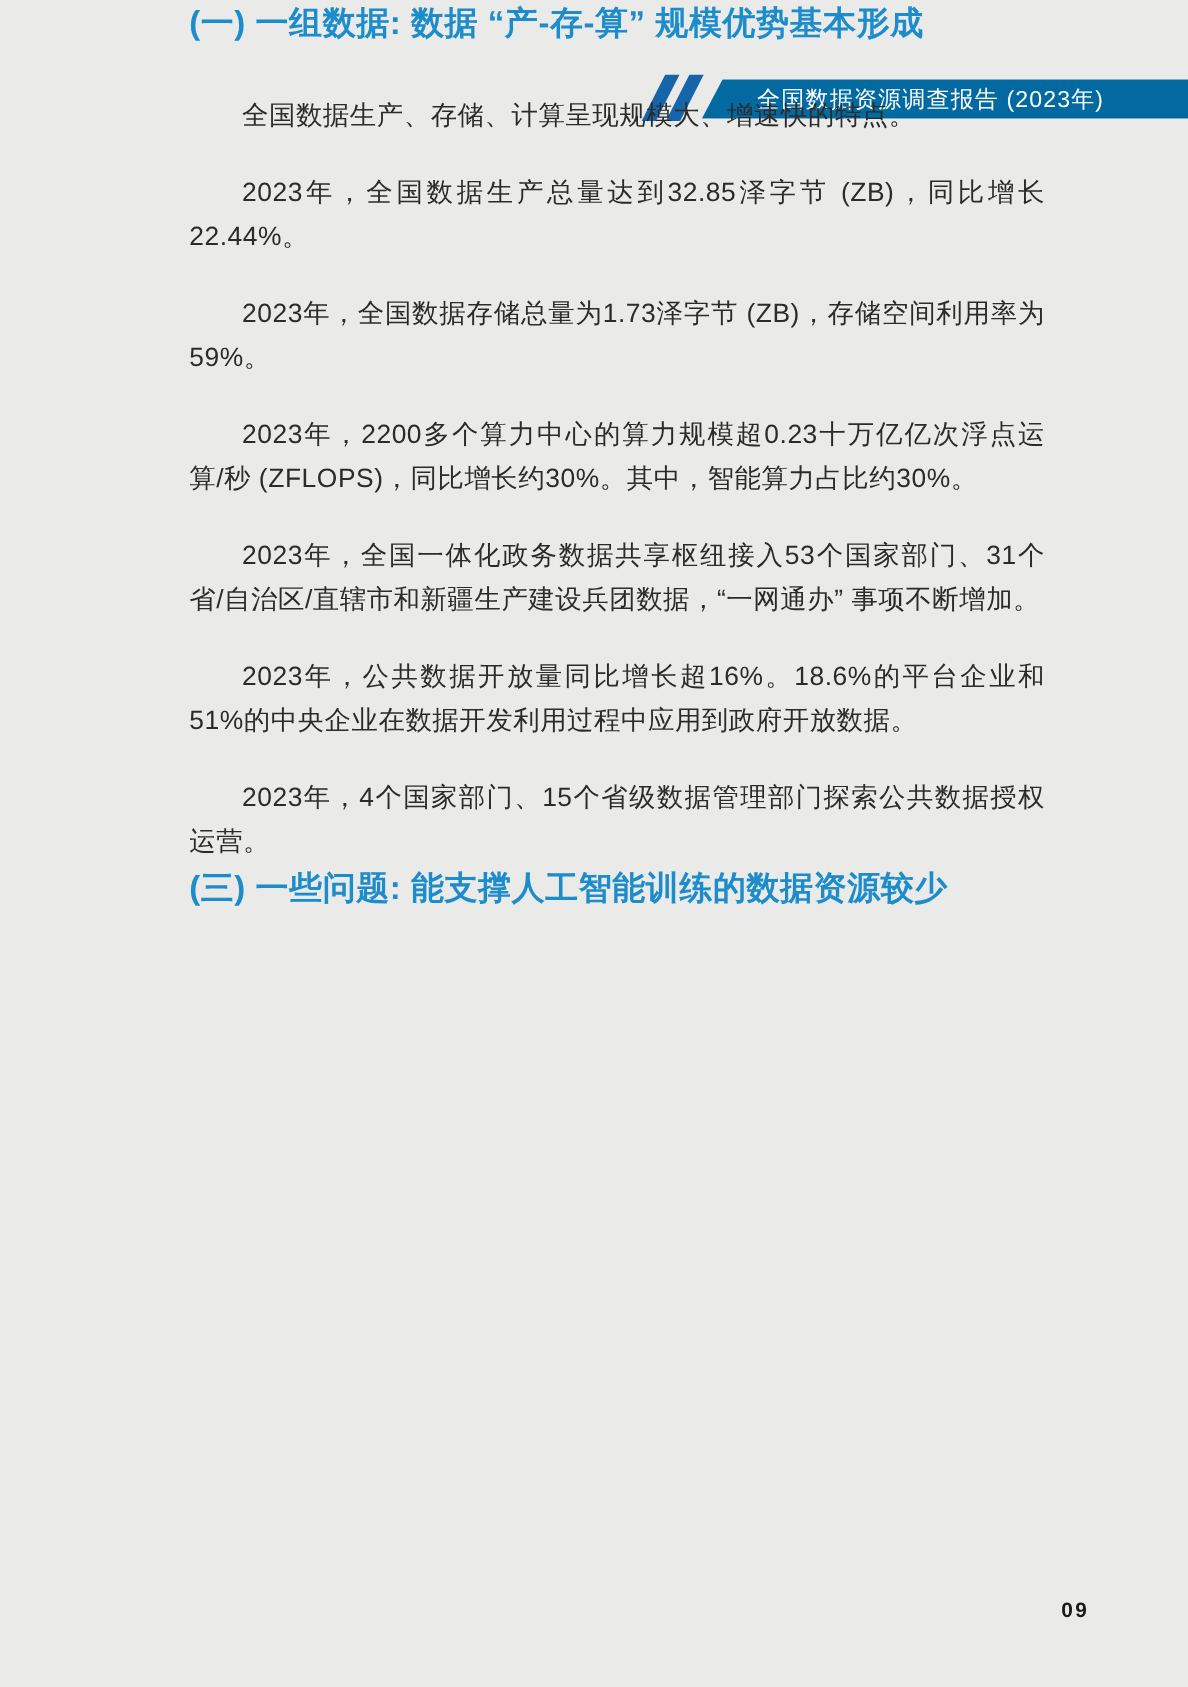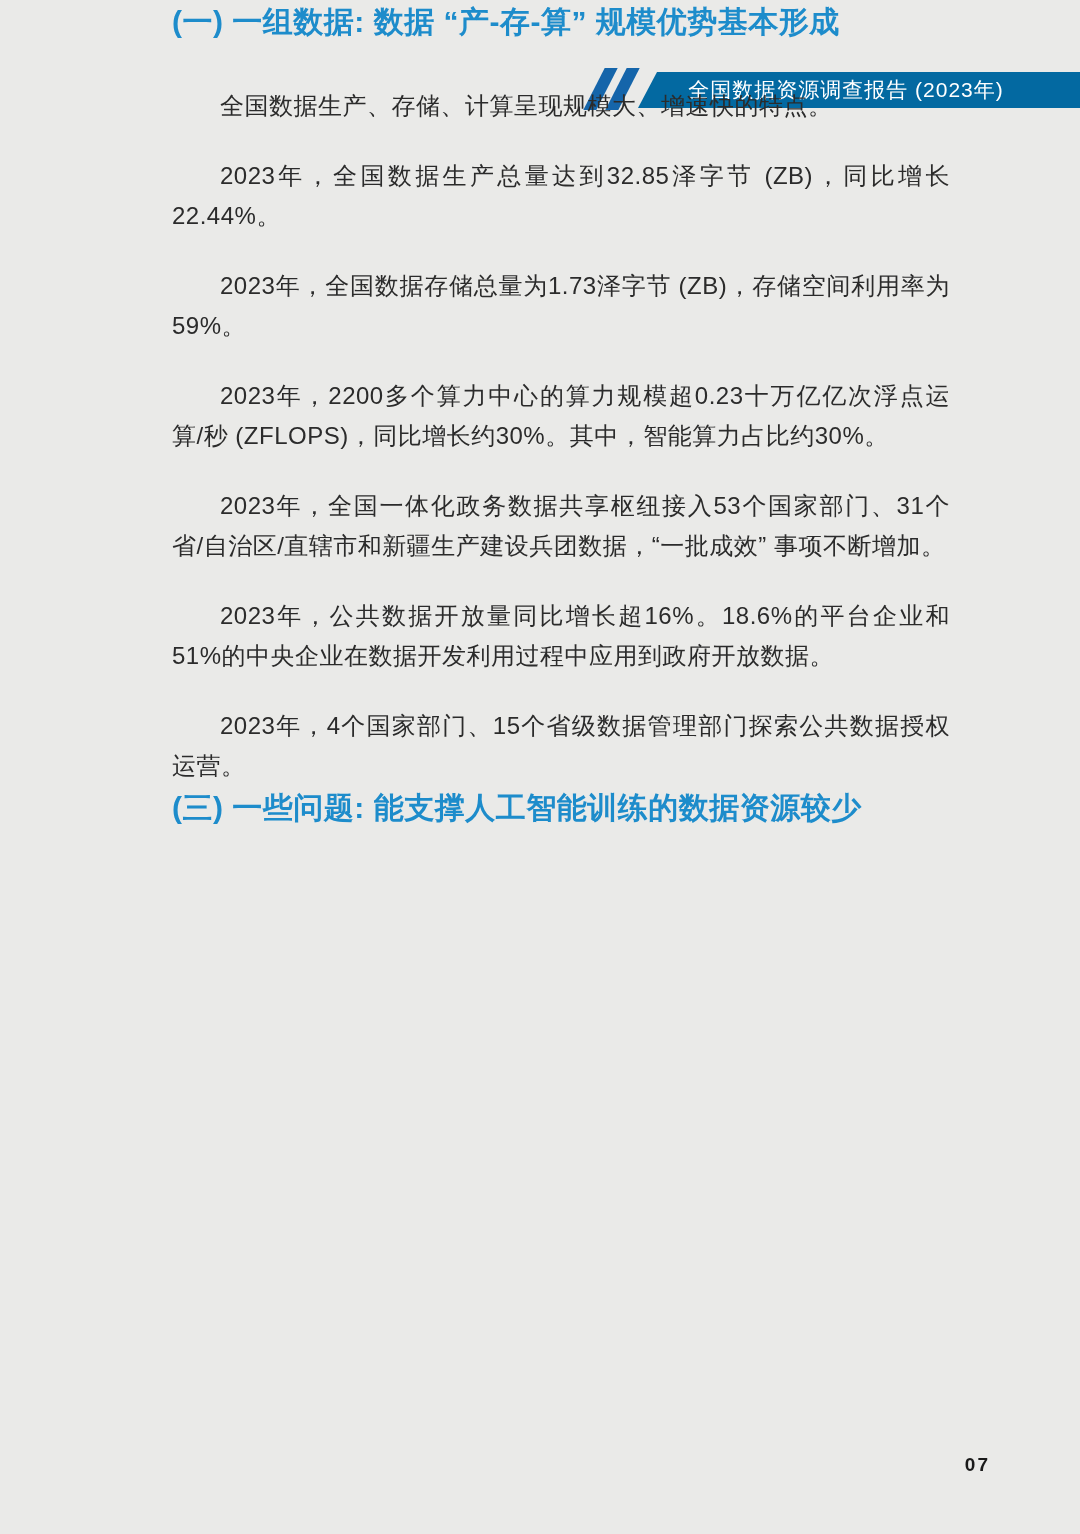--- a/index.html
+++ b/index.html
@@ -102,21 +102,21 @@
 </div>
 
 <div class="content">
 
   <h2 class="sec-heading h-first">(一) 一组数据: 数据 “产-存-算” 规模优势基本形成</h2>
   <p class="body-p after-h">全国数据生产、存储、计算呈现规模大、增速快的特点。</p>
   <p class="body-p">2023年，全国数据生产总量达到32.85泽字节 (ZB)，同比增长22.44%。</p>
   <p class="body-p">2023年，全国数据存储总量为1.73泽字节 (ZB)，存储空间利用率为59%。</p>
   <p class="body-p">2023年，2200多个算力中心的算力规模超0.23十万亿亿次浮点运算/秒 (ZFLOPS)，同比增长约30%。其中，智能算力占比约30%。</p>
 
-  <p class="body-p">2023年，全国一体化政务数据共享枢纽接入53个国家部门、31个省/自治区/直辖市和新疆生产建设兵团数据，“一批成效” 事项不断增加。</p>
+  <p class="body-p">2023年，全国一体化政务数据共享枢纽接入53个国家部门、31个省/自治区/直辖市和新疆生产建设兵团数据，“一网通办” 事项不断增加。</p>
   <p class="body-p">2023年，公共数据开放量同比增长超16%。18.6%的平台企业和51%的中央企业在数据开发利用过程中应用到政府开放数据。</p>
   <p class="body-p">2023年，4个国家部门、15个省级数据管理部门探索公共数据授权运营。</p>
 
   <h2 class="sec-heading h-later">(三) 一些问题: 能支撑人工智能训练的数据资源较少</h2>
 
 </div>
 
-<div class="page-num">07</div>
+<div class="page-num">09</div>
 
 </body></html>

